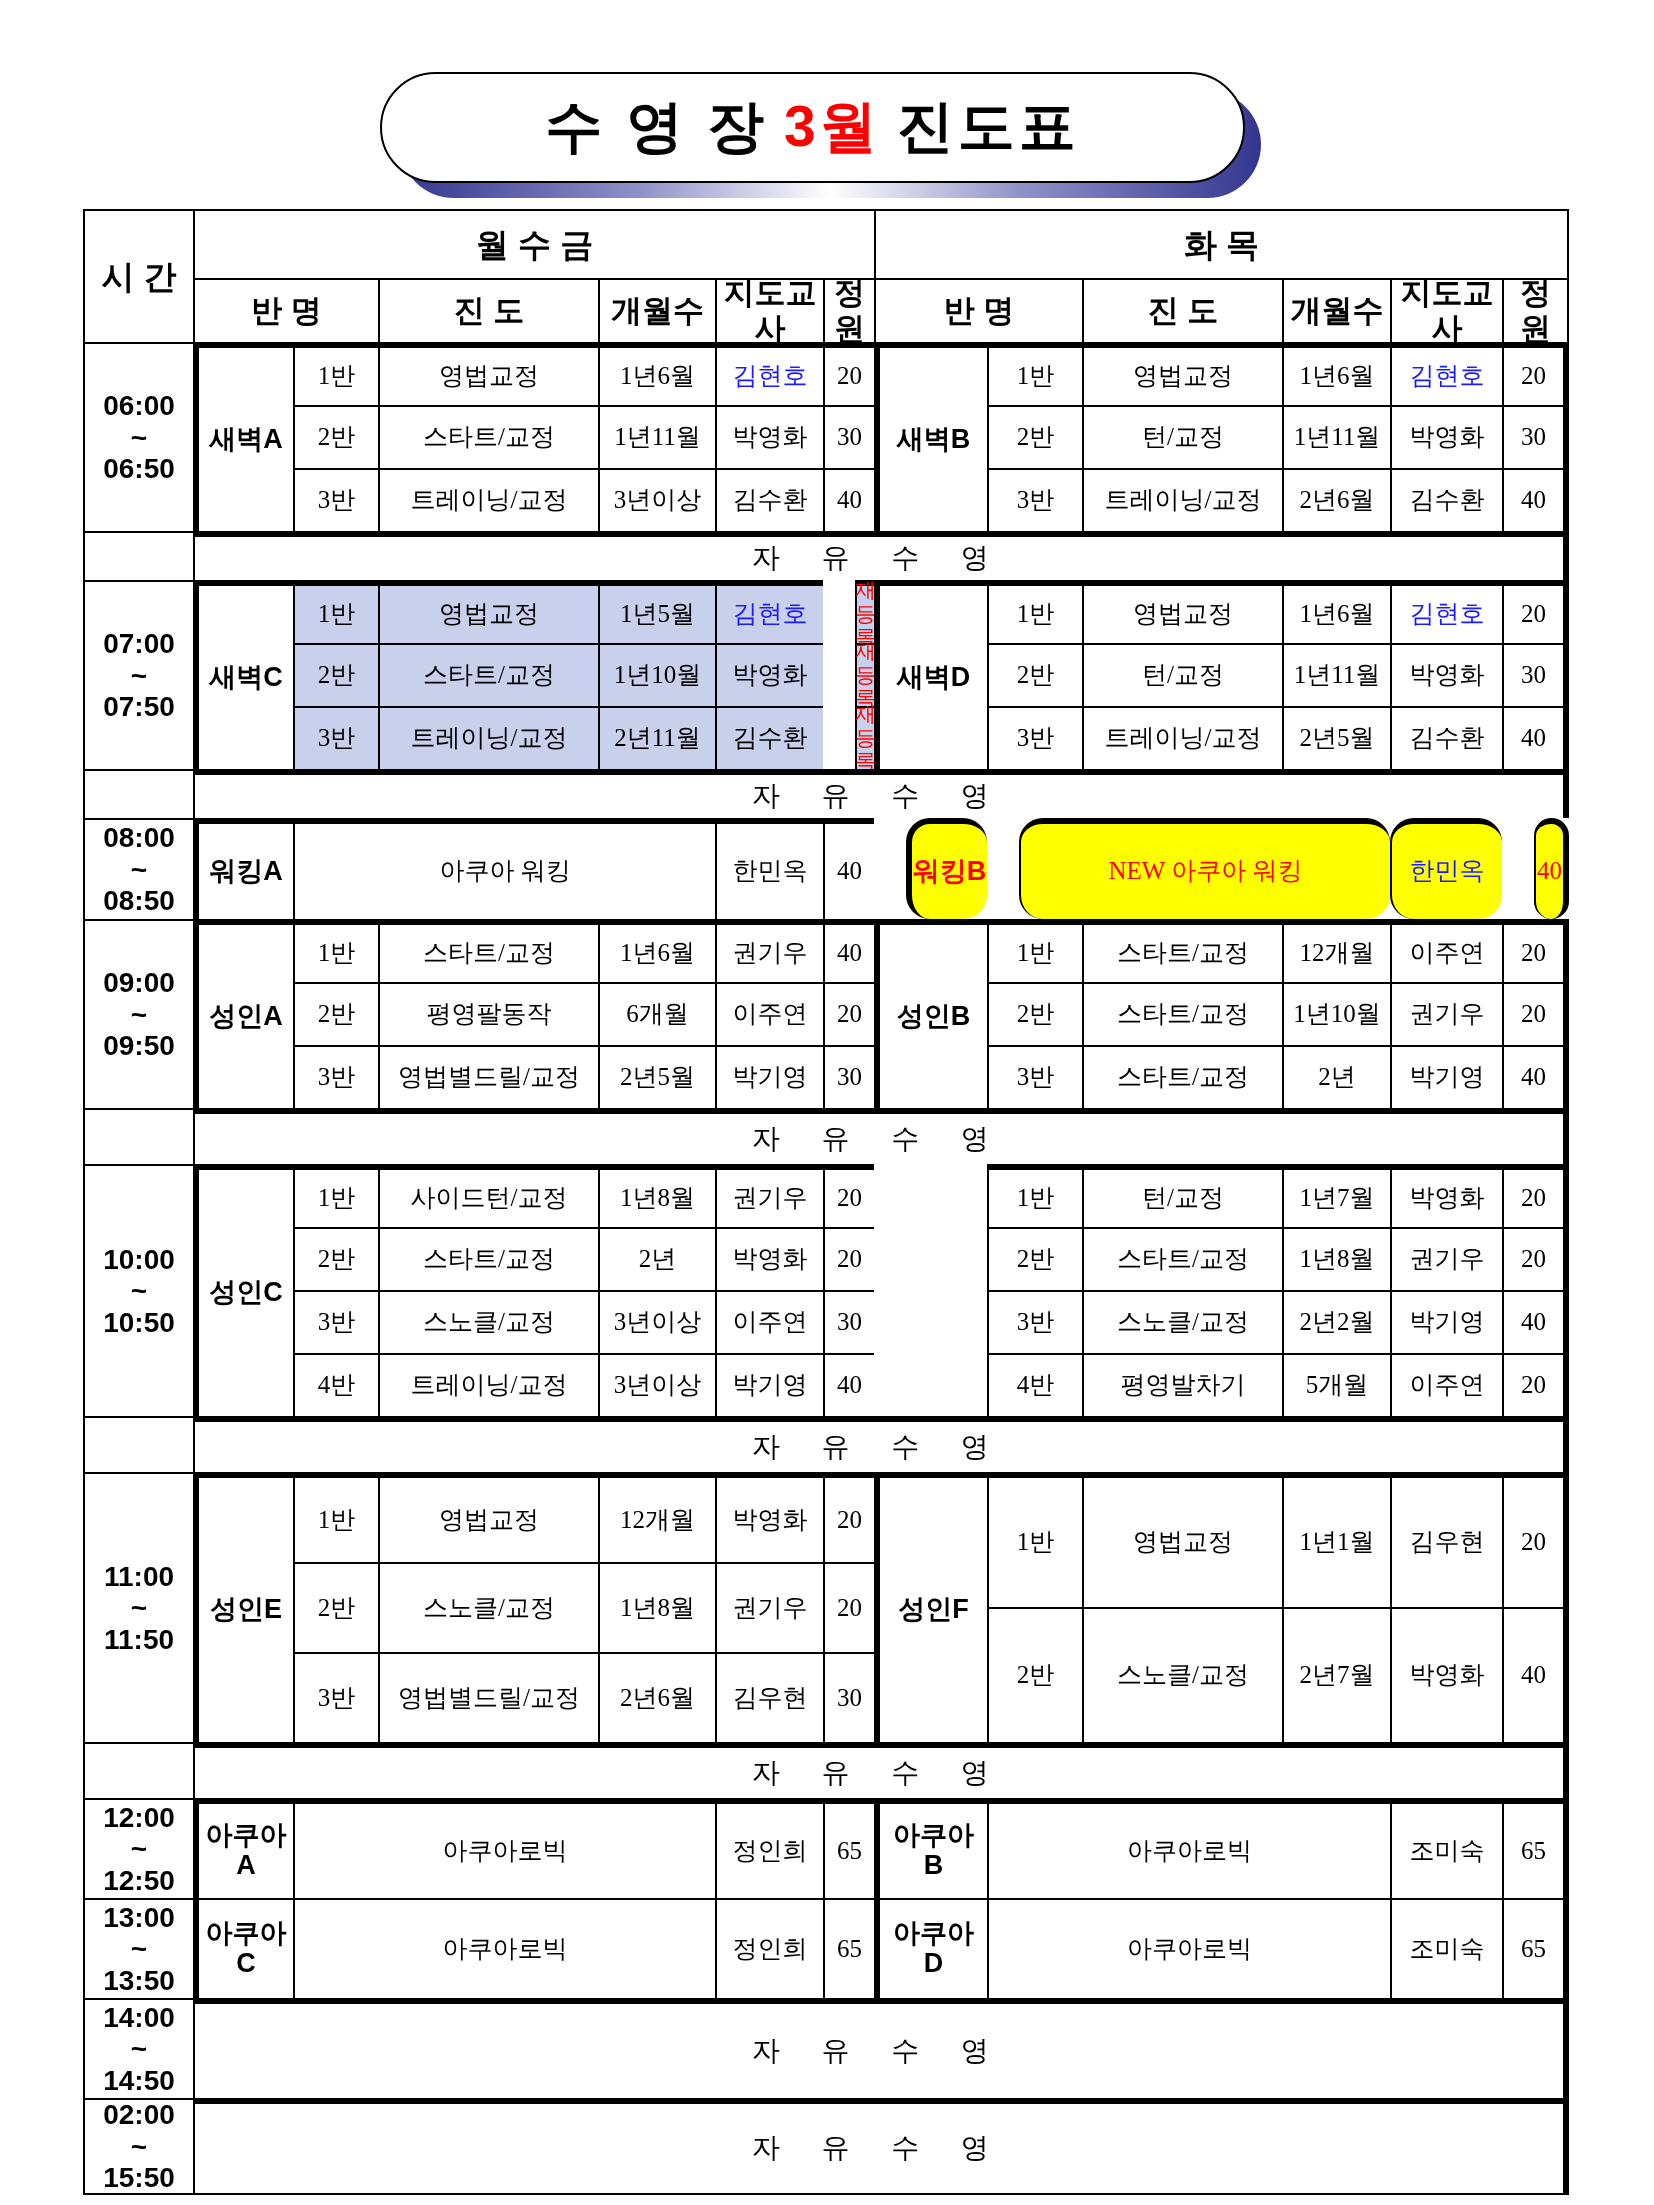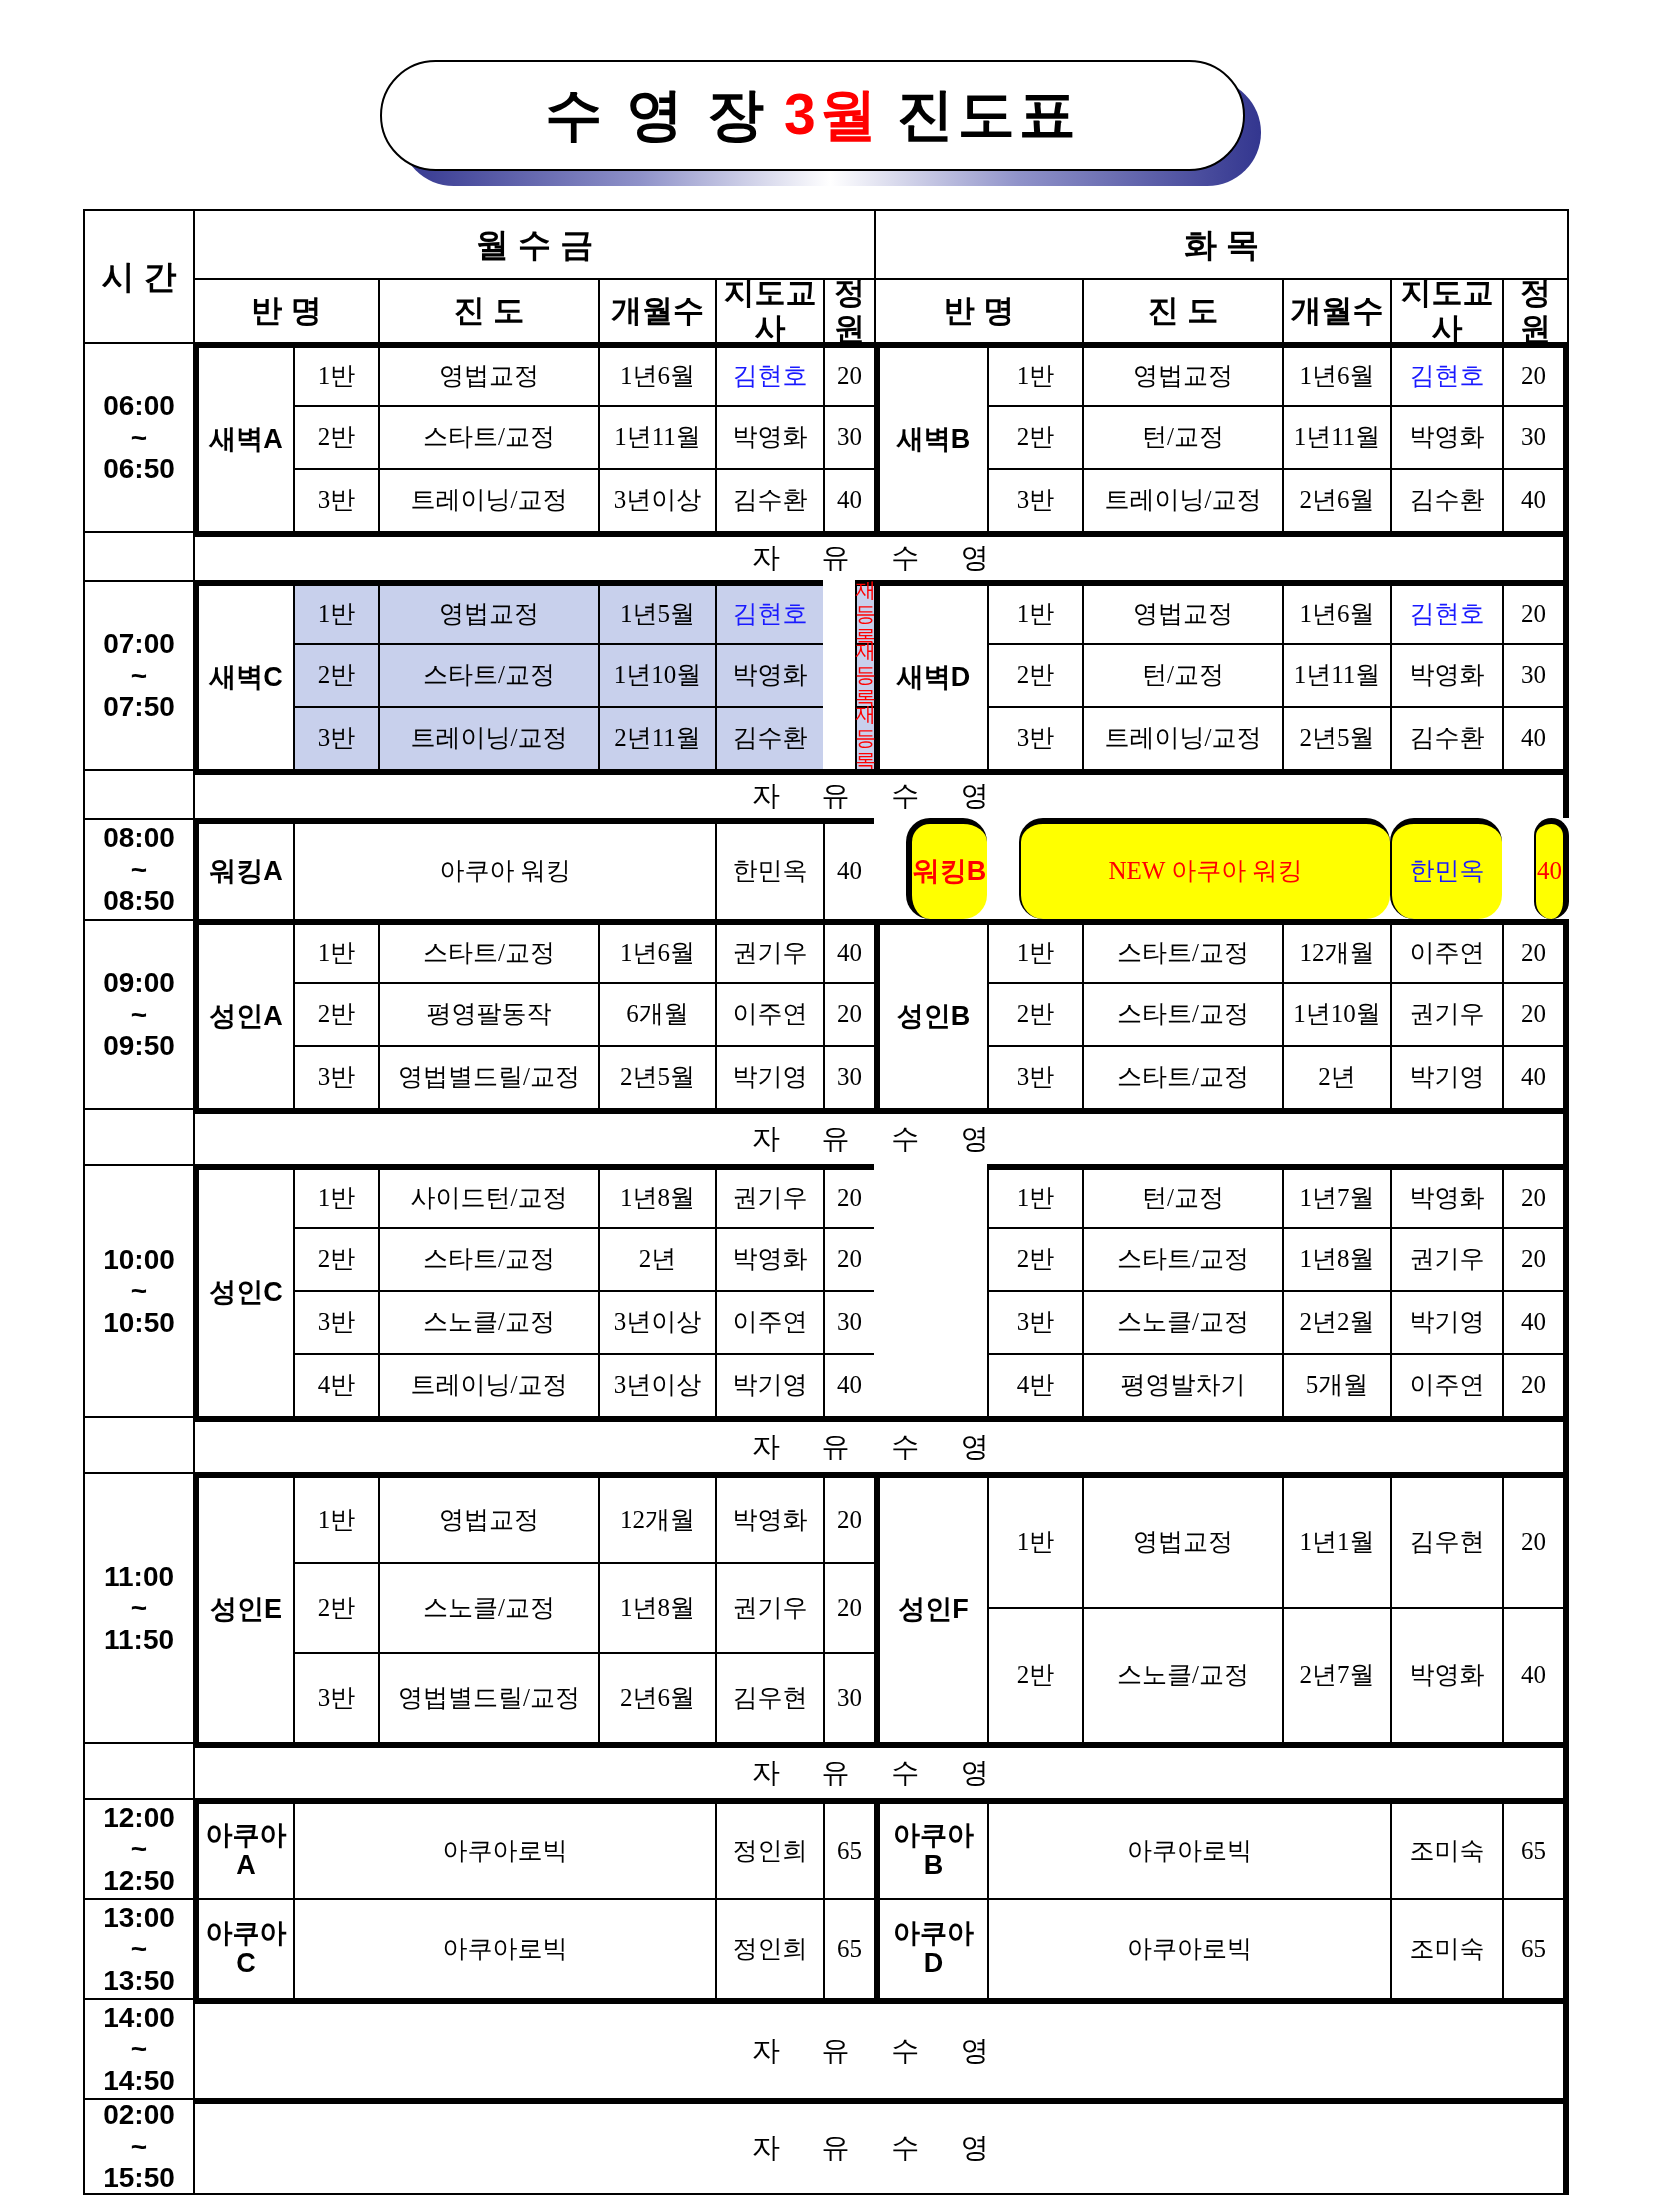--- a/index.html
+++ b/index.html
@@ -1,19 +1,19 @@
 <!DOCTYPE html>
 <html style="font-size:10.7px"><head>
 <meta charset="utf-8">
 <style>
   html,body{margin:0;padding:0;background:#fff;}
   body{width:1655px;height:2205px;position:relative;font-family:"Liberation Sans",sans-serif;color:#000;}
 
   
-  .banner{position:absolute;left:380px;top:60px;width:861px;height:107px;}
+  .banner{position:absolute;left:380px;top:72px;width:861px;height:107px;}
   .banner-shadow{position:absolute;left:20px;top:18.7px;width:861px;height:107px;border-radius:57px;
     background:linear-gradient(90deg,#33368f 0%,#8f92c9 28%,#ffffff 50%,#8f92c9 72%,#33368f 100%);}
   .banner-face{position:absolute;left:0;top:0;width:861px;height:107px;border-radius:57px;background:#fff;
     border:2px solid #000;display:flex;align-items:center;justify-content:center;
     font-size:57px;font-weight:bold;letter-spacing:4px;}
   .banner-face span{margin:0 8px;}
   .red{color:#ff0000;margin-left:32px;}
   .blue{color:#1a1aff;}
 
   

